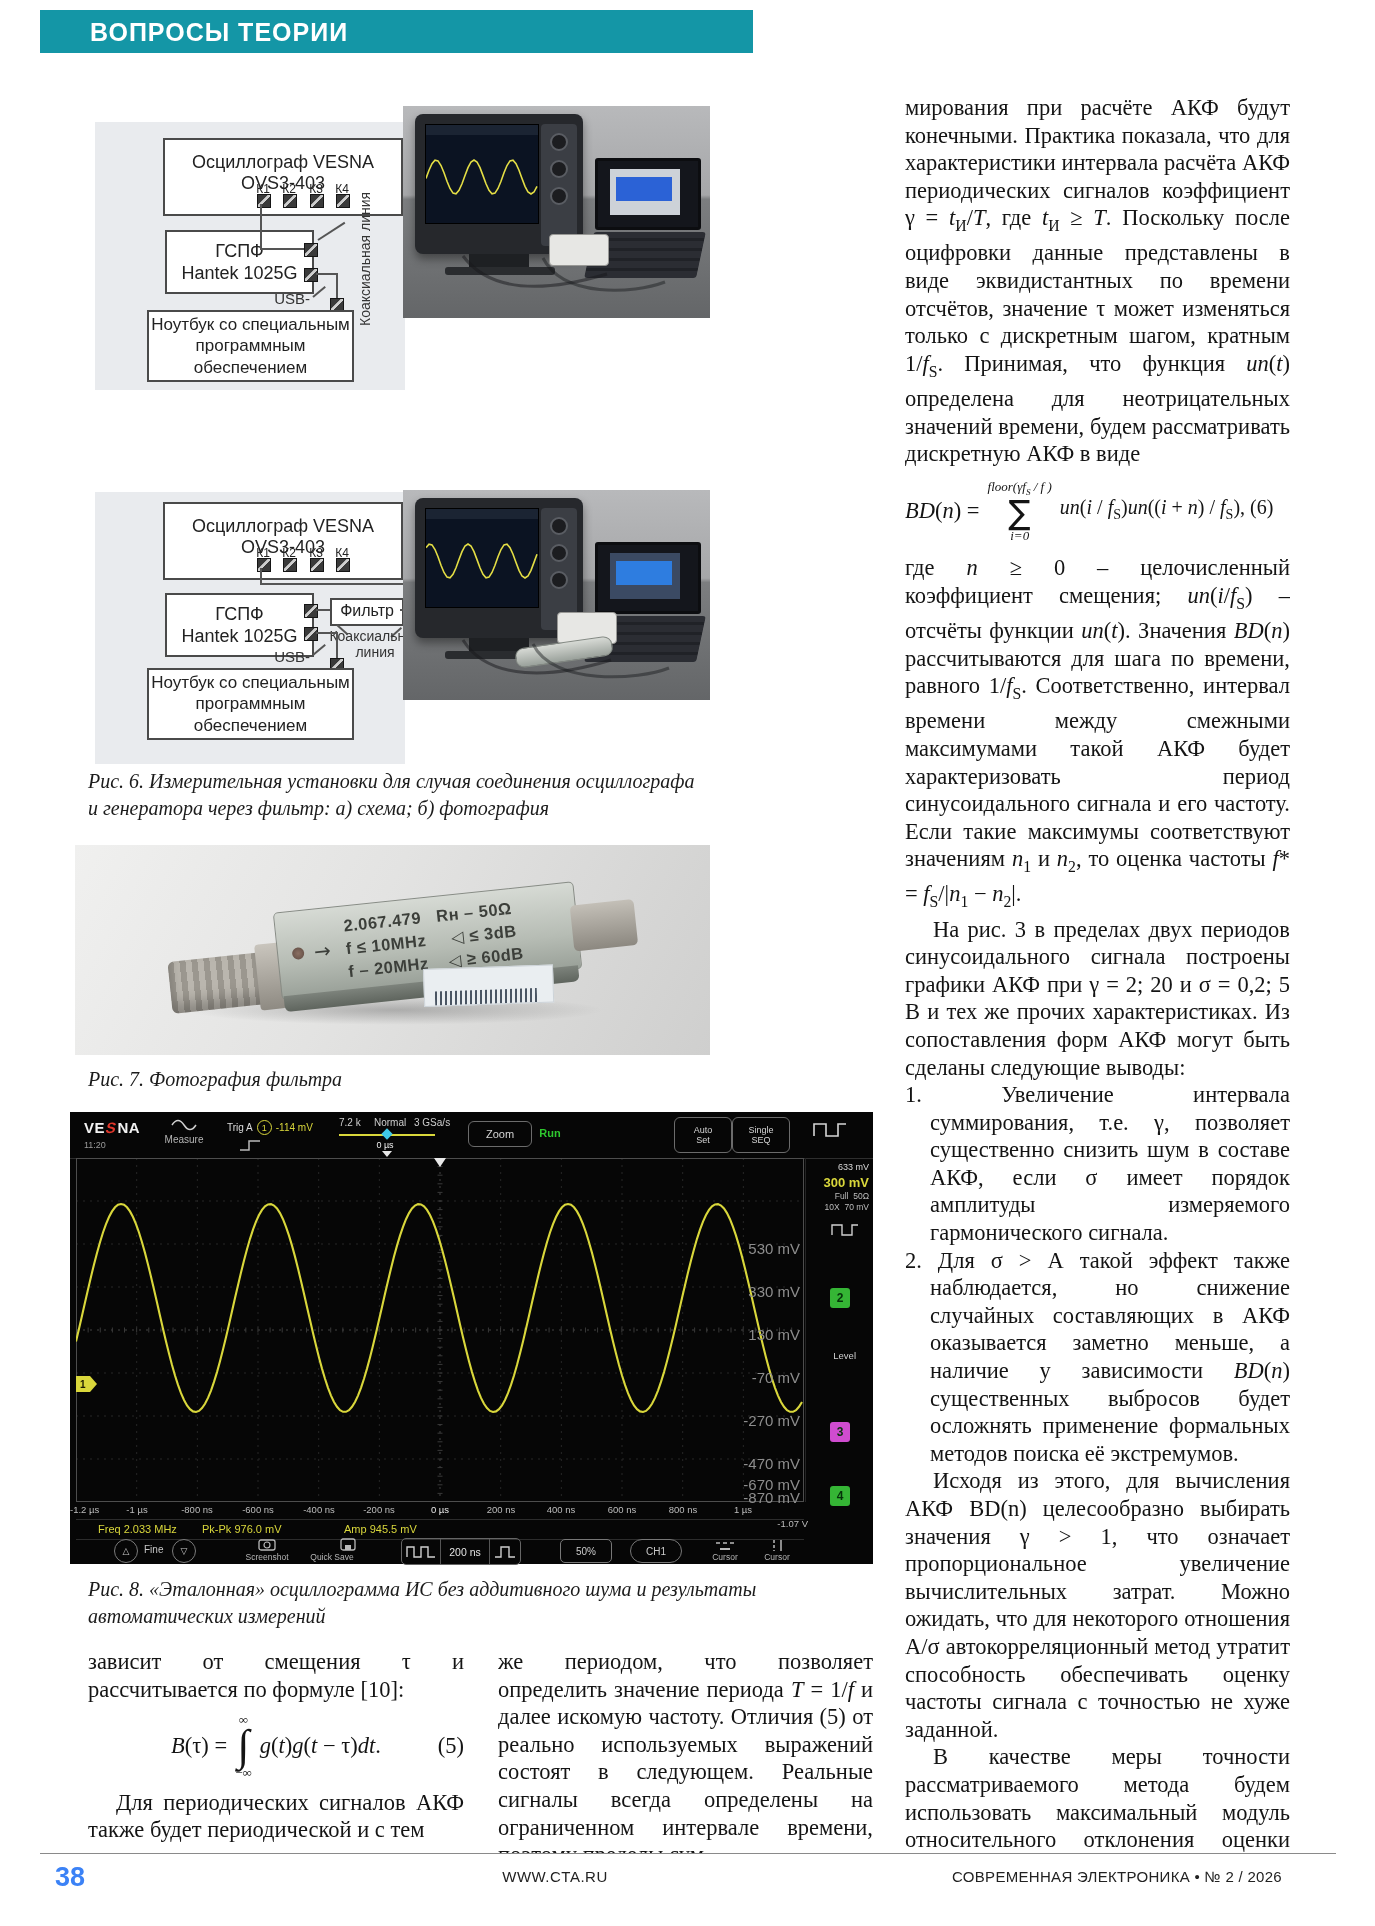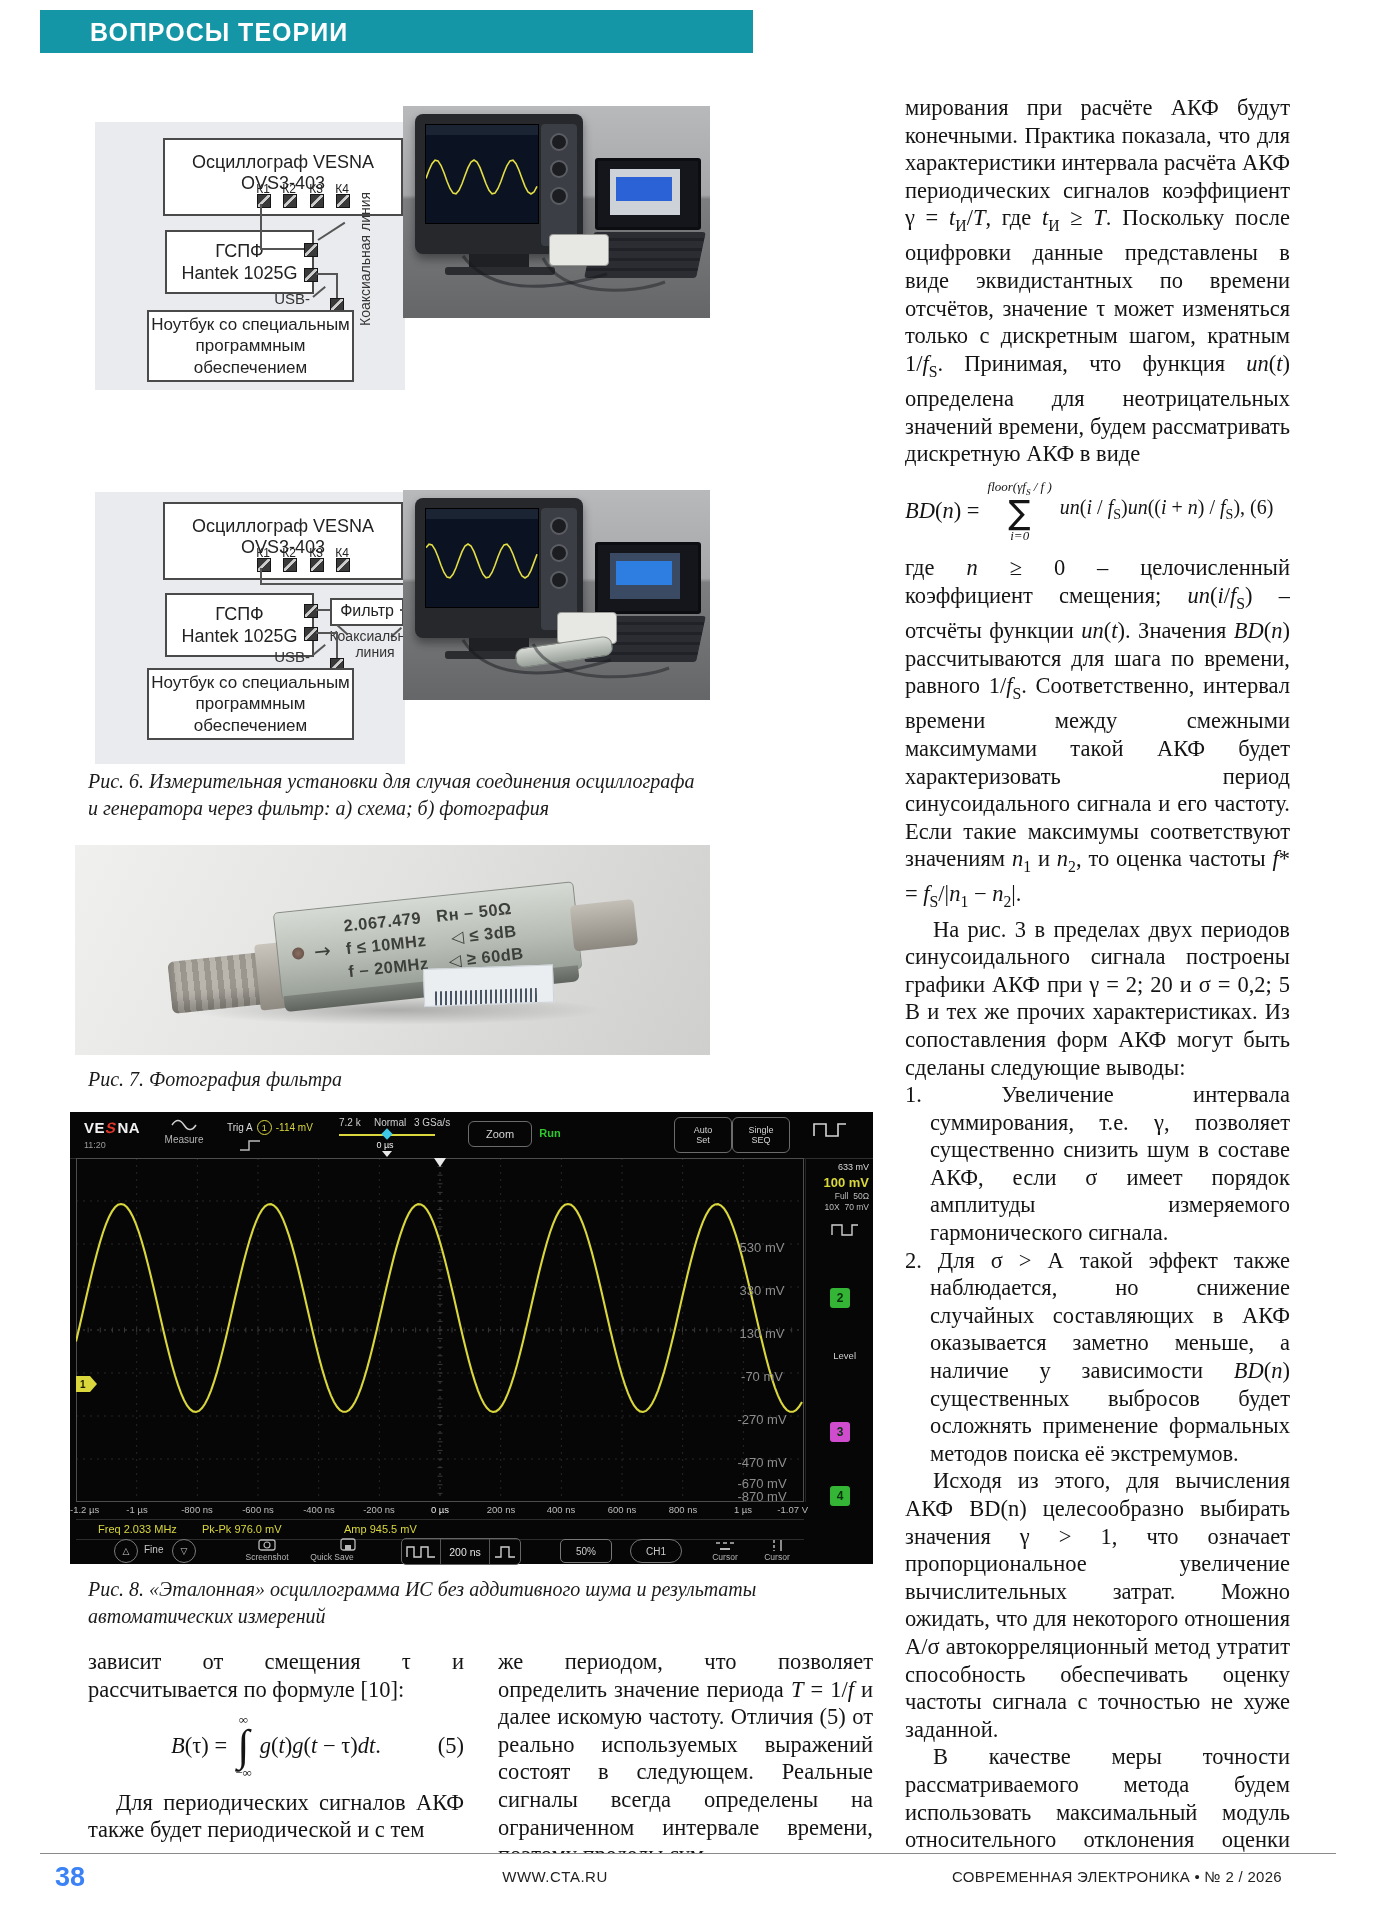--- a/index.html
+++ b/index.html
@@ -106,21 +106,21 @@
   .acq-bar{position:absolute;left:269px;top:22px;width:96px;height:2px;background:#d9d73b;}
   .acq-dia{position:absolute;left:313px;top:18px;width:8px;height:8px;background:#3fc9e8;transform:rotate(45deg);}
   .acq-pos{position:absolute;left:295px;top:28px;width:40px;text-align:center;font-size:9px;color:#eee;}
   .acq-flag{position:absolute;left:312px;top:39px;width:0;height:0;border-left:5px solid transparent;border-right:5px solid transparent;border-top:6px solid #e8e8e8;}
   .sc-btn{position:absolute;top:9px;height:24px;border:1px solid #6b6b6b;border-radius:6px;display:flex;align-items:center;justify-content:center;
           font-size:11px;color:#d5d5d5;padding:0 8px;}
   .sc-btn2{position:absolute;top:5px;height:34px;border:1px solid #6b6b6b;border-radius:6px;display:flex;flex-direction:column;align-items:center;justify-content:center;
           font-size:9px;line-height:10px;color:#d5d5d5;padding:0 6px;}
   .run{color:#2ec72e;font-weight:bold;}
   .gridwrap{position:absolute;left:6px;top:46px;width:728px;height:344px;}
-  .vlab{position:absolute;width:76px;text-align:center;font-size:13px;color:#8d8d8d;}
+  .vlab{position:absolute;width:76px;text-align:right;font-size:15px;color:#8d8d8d;}
   .axisrow{position:absolute;left:0px;top:392px;width:740px;height:13px;}
   .tlab{position:absolute;width:56px;text-align:center;font-size:9.5px;color:#bdbdbd;white-space:nowrap;}
   .measrow{position:absolute;left:6px;top:407px;width:728px;height:19px;border-top:1px solid #2c2c2c;border-bottom:1px solid #2c2c2c;}
   .meas{position:absolute;top:3px;font-size:11px;color:#d9d73b;white-space:nowrap;}
   .tbar{position:absolute;left:0;top:426px;width:100%;height:26px;}
   .tbtn-circ{position:absolute;top:1px;width:22px;height:22px;border:1px solid #7a7a7a;border-radius:50%;display:flex;align-items:center;justify-content:center;font-size:9px;color:#ccc;}
   .tlabel{position:absolute;font-size:10px;color:#c7c7c7;white-space:nowrap;}
   .ticonlab{position:absolute;text-align:center;font-size:8.5px;color:#b5b5b5;}
   .tgroup{position:absolute;left:331px;top:0px;width:118px;height:25px;border:1px solid #666;border-radius:5px;display:flex;align-items:center;}
   .tgsep{width:1px;height:100%;background:#555;}
@@ -509,21 +509,21 @@
       <span class="tlab" style="left:99px;">-800 ns</span>
       <span class="tlab" style="left:160px;">-600 ns</span>
       <span class="tlab" style="left:221px;">-400 ns</span>
       <span class="tlab" style="left:281px;">-200 ns</span>
       <span class="tlab" style="left:342px;color:#e8e8e8;">0 µs</span>
       <span class="tlab" style="left:403px;">200 ns</span>
       <span class="tlab" style="left:463px;">400 ns</span>
       <span class="tlab" style="left:524px;">600 ns</span>
       <span class="tlab" style="left:585px;">800 ns</span>
       <span class="tlab" style="left:645px;">1 µs</span>
-      <span class="tlab" style="left:690px;width:48px;text-align:right;">-1.07 V</span>
+      <span class="tlab" style="left:690px;width:48px;text-align:right;margin-top:14px;">-1.07 V</span>
     </div>
 
     <div class="measrow">
       <span class="meas" style="left:22px;">Freq 2.033 MHz</span>
       <span class="meas" style="left:126px;">Pk-Pk 976.0 mV</span>
       <span class="meas" style="left:268px;">Amp 945.5 mV</span>
     </div>
 
     <div class="tbar">
       <div class="tbtn-circ" style="left:44px;">△</div>
@@ -559,21 +559,21 @@
       <div class="ticonlab" style="left:634px;top:14px;width:42px;">Cursor</div>
       <svg class="abs" style="left:700px;top:1px;" width="16" height="13">
         <line x1="4" y1="1" x2="4" y2="12" stroke="#b9b9b9" stroke-width="1.5" stroke-dasharray="3 2"></line>
         <line x1="11" y1="1" x2="11" y2="12" stroke="#b9b9b9" stroke-width="1.5"></line>
       </svg>
       <div class="ticonlab" style="left:686px;top:14px;width:42px;">Cursor</div>
     </div>
 
     <div class="sidebar">
       <div class="sb-r" style="top:4px;font-size:9px;color:#d8d8d8;">633 mV</div>
-      <div class="sb-r" style="top:17px;font-size:13px;font-weight:bold;color:#d9d73b;">100 mV</div>
+      <div class="sb-r" style="top:17px;font-size:13px;font-weight:bold;color:#d9d73b;">300 mV</div>
       <div class="sb-r" style="top:33px;font-size:8.5px;color:#bdbdbd;">
         <span>Full</span>&nbsp;&nbsp;<span>50Ω</span>
       </div>
       <div class="sb-r" style="top:44px;font-size:8.5px;color:#bdbdbd;">
         <span>10X</span>&nbsp;&nbsp;<span>70 mV</span>
       </div>
       <svg class="sc-sq-ic" style="top:64px;" width="30" height="16">
         <polyline points="2,13 2,3 12,3 12,13 22,13 22,3 28,3" fill="none" stroke="#cfcfcf" stroke-width="1.4"></polyline>
       </svg>
       <div class="badge" style="top:130px;background:#35b535;">2</div>

